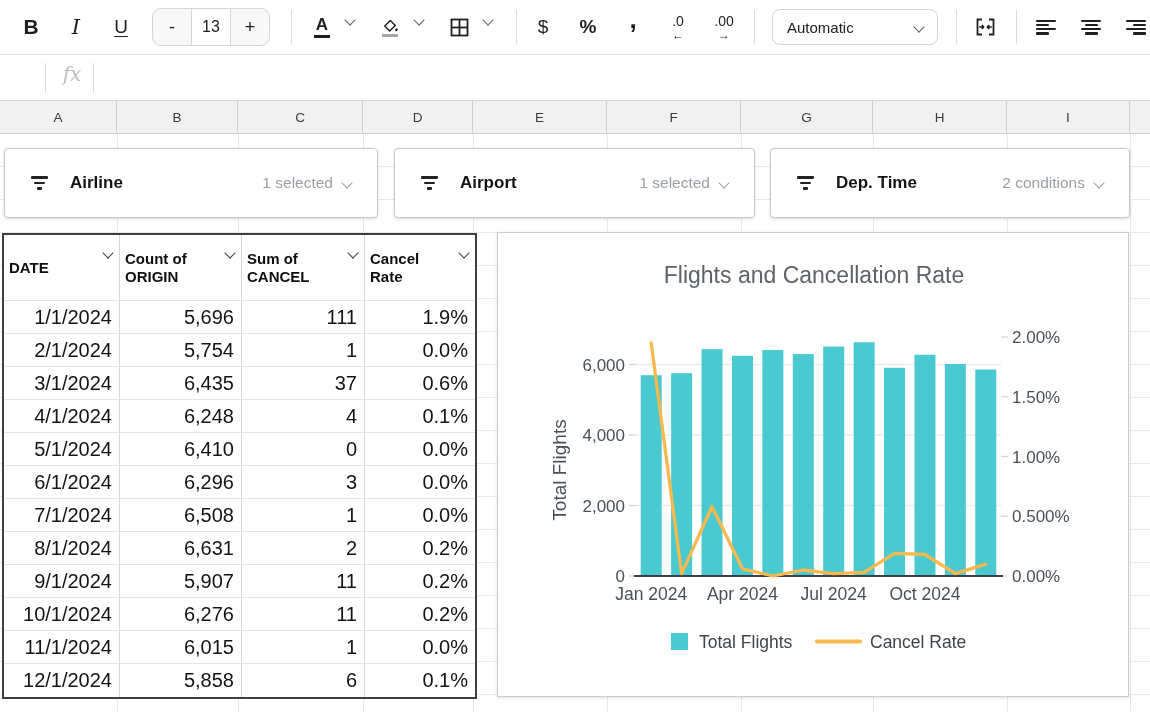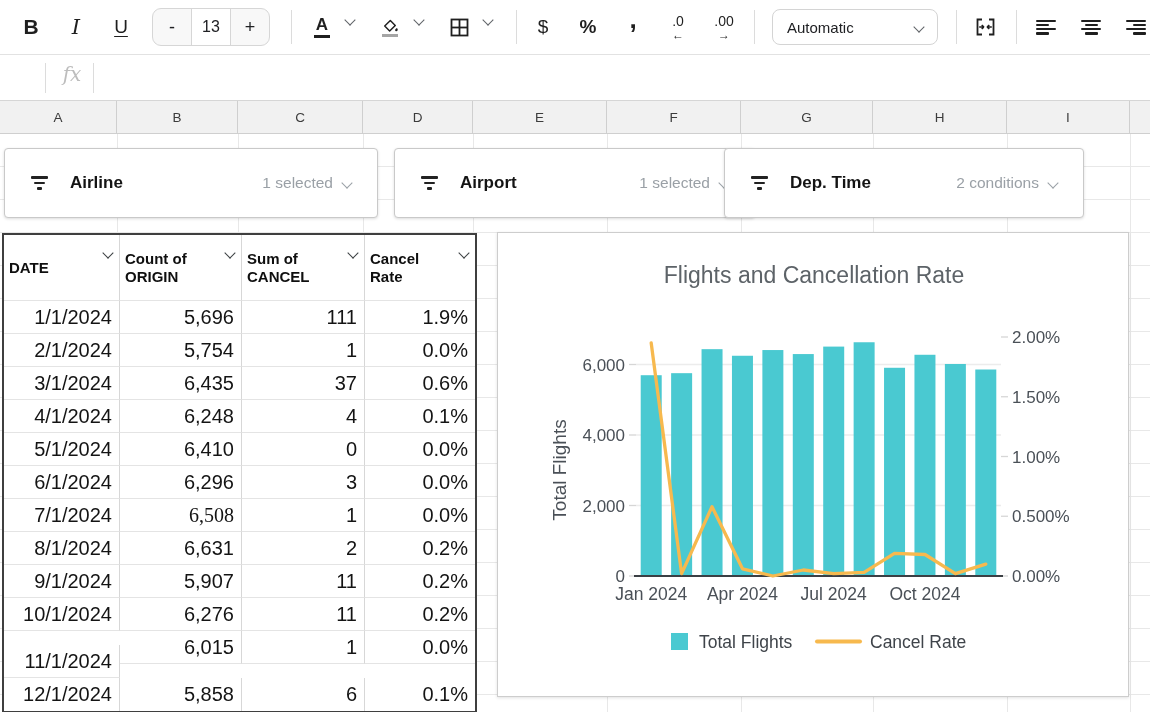--- a/index.html
+++ b/index.html
@@ -52,21 +52,21 @@
 
   
   .grid-area{position:absolute;left:0;top:134px;width:1150px;height:578px;
              background:repeating-linear-gradient(to bottom,#ffffff 0px,#ffffff 32px,#e8e8e8 32px,#e8e8e8 33px);}
   .v-line{position:absolute;top:0;bottom:0;width:1px;background:#e8e8e8;z-index:0;}
 
   
   .filter-card{position:absolute;top:14px;height:70px;background:#fff;border:1px solid #c9c9c9;border-radius:4px;
                box-shadow:0 1px 3px rgba(0,0,0,.14);box-sizing:border-box;display:flex;align-items:center;
                padding:0 26px 0 26px;z-index:3;cursor:pointer;}
-  .fc0{left:4px;width:374px;} .fc1{left:394px;width:361px;} .fc2{left:724px;width:360px;}
+  .fc0{left:4px;width:374px;} .fc1{left:394px;width:361px;} .fc2{left:770px;width:360px;}
   .funnel{display:flex;flex-direction:column;align-items:center;margin-right:22px;}
   .funnel i{display:block;height:2.6px;background:#222;border-radius:1px;margin-bottom:2.8px;}
   .funnel i:nth-child(1){width:17px;} .funnel i:nth-child(2){width:11px;} .funnel i:nth-child(3){width:5px;margin-bottom:0;}
   .fc-label{font-size:17px;font-weight:700;color:#141414;flex:1;}
   .fc-status{font-size:15.5px;color:#9aa0a6;margin-right:10px;}
 
   
   .pivot{position:absolute;left:2px;top:99px;width:471px;border:2.5px solid #3f3f3f;background:#fff;z-index:2;box-sizing:content-box;}
   .p-row{display:flex;}
   .p-cell{box-sizing:border-box;border-right:1px solid #d7d7d7;border-bottom:1px solid #e4e4e4;overflow:hidden;}
@@ -302,21 +302,21 @@
           <div class="p-cell p-data" style="width: 110px;">0.0%</div>
         </div>
         <div class="p-row">
           <div class="p-cell p-data" style="width: 116px;">6/1/2024</div>
           <div class="p-cell p-data" style="width: 122px;">6,296</div>
           <div class="p-cell p-data" style="width: 123px;">3</div>
           <div class="p-cell p-data" style="width: 110px;">0.0%</div>
         </div>
         <div class="p-row">
           <div class="p-cell p-data" style="width: 116px;">7/1/2024</div>
-          <div class="p-cell p-data" style="width: 122px; font-family: Liberation Serif, serif;">6,508</div>
+          <div class="p-cell p-data" style="width: 122px;">6,508</div>
           <div class="p-cell p-data" style="width: 123px;">1</div>
           <div class="p-cell p-data" style="width: 110px;">0.0%</div>
         </div>
         <div class="p-row">
           <div class="p-cell p-data" style="width: 116px;">8/1/2024</div>
           <div class="p-cell p-data" style="width: 122px;">6,631</div>
           <div class="p-cell p-data" style="width: 123px;">2</div>
           <div class="p-cell p-data" style="width: 110px;">0.2%</div>
         </div>
         <div class="p-row">
@@ -325,21 +325,21 @@
           <div class="p-cell p-data" style="width: 123px;">11</div>
           <div class="p-cell p-data" style="width: 110px;">0.2%</div>
         </div>
         <div class="p-row">
           <div class="p-cell p-data" style="width: 116px;">10/1/2024</div>
           <div class="p-cell p-data" style="width: 122px;">6,276</div>
           <div class="p-cell p-data" style="width: 123px;">11</div>
           <div class="p-cell p-data" style="width: 110px;">0.2%</div>
         </div>
         <div class="p-row">
-          <div class="p-cell p-data" style="width: 116px; margin-top: 14px;">11/1/2024</div>
+          <div class="p-cell p-data" style="width: 116px;">11/1/2024</div>
           <div class="p-cell p-data" style="width: 122px;">6,015</div>
           <div class="p-cell p-data" style="width: 123px;">1</div>
           <div class="p-cell p-data" style="width: 110px;">0.0%</div>
         </div>
         <div class="p-row">
           <div class="p-cell p-data" style="width: 116px;">12/1/2024</div>
           <div class="p-cell p-data" style="width: 122px;">5,858</div>
           <div class="p-cell p-data" style="width: 123px;">6</div>
           <div class="p-cell p-data" style="width: 110px;">0.1%</div>
         </div>

